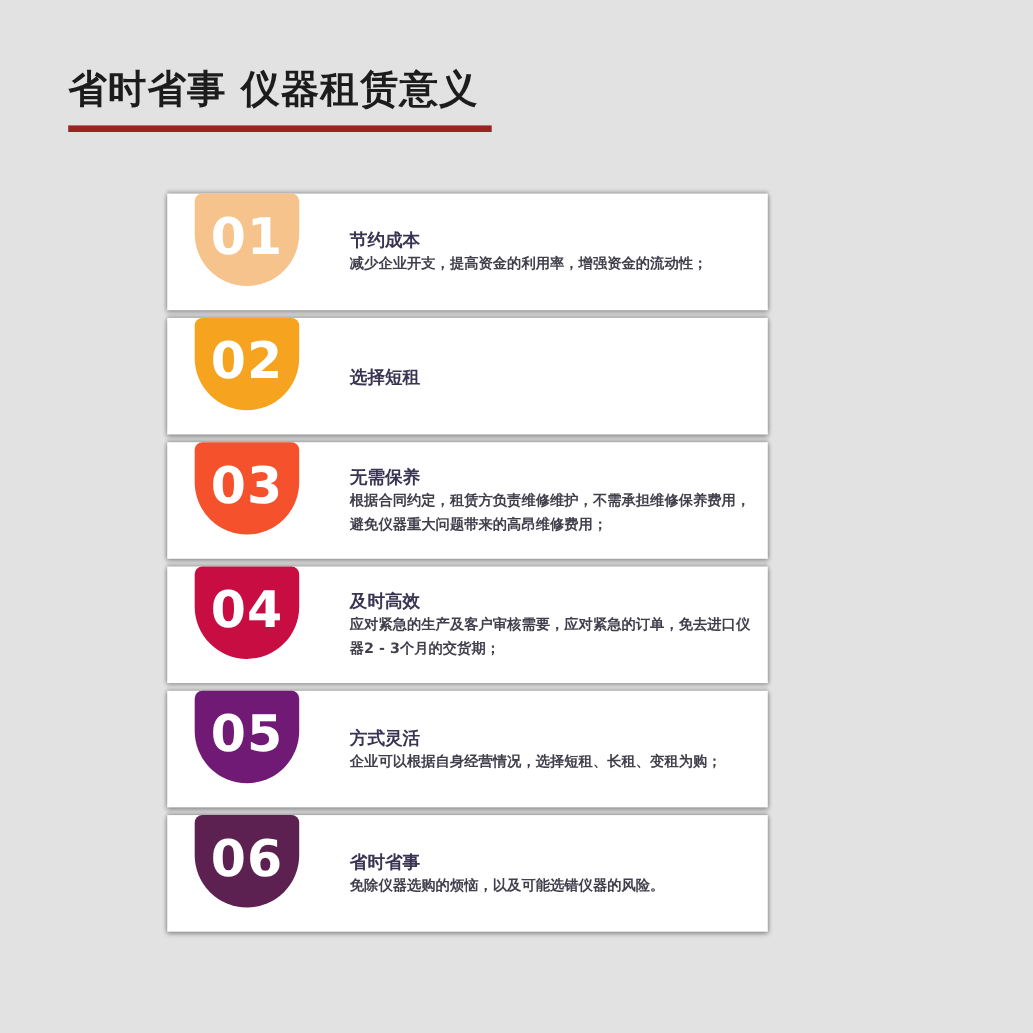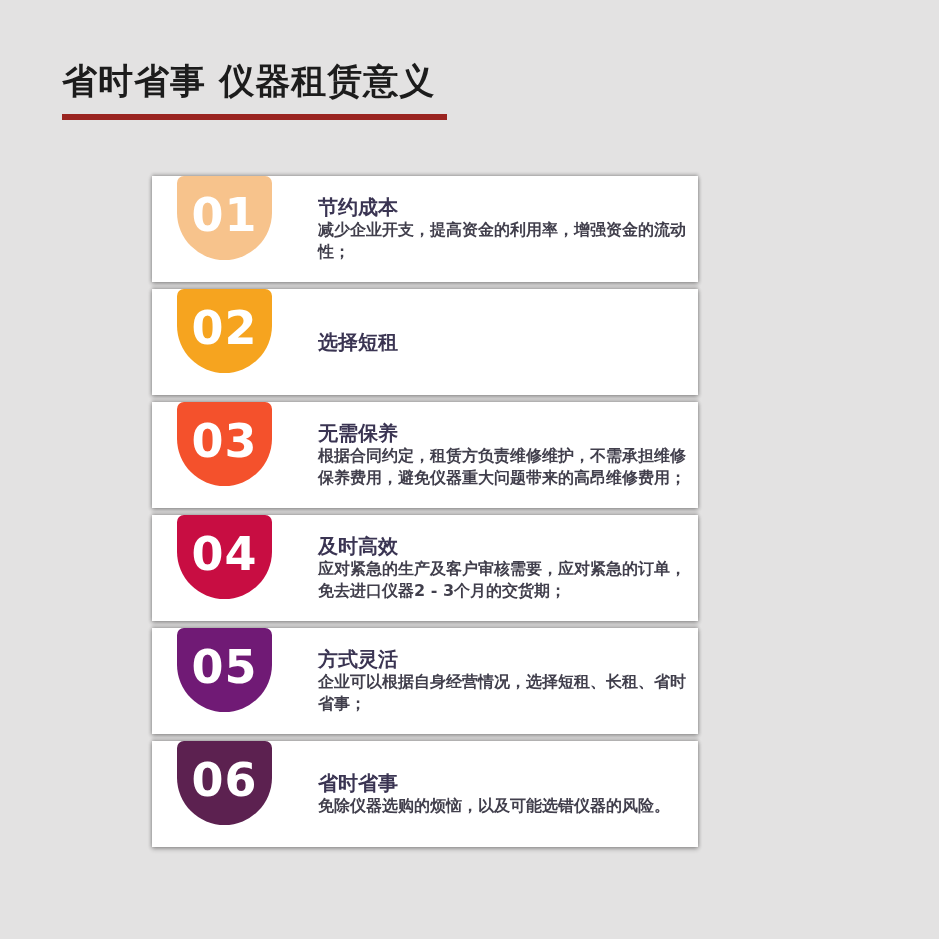--- a/index.html
+++ b/index.html
@@ -74,27 +74,27 @@
     position: absolute;
     left: 166px;
     right: 10px;
     top: 0;
     bottom: 0;
     display: flex;
     flex-direction: column;
     justify-content: center;
   }
   .item-title {
-    font-size: 20px;
+    font-size: 16px;
     font-weight: bold;
     color: #3a3452;
     line-height: 23px;
   }
   .item-desc {
-    font-size: 16px;
+    font-size: 13px;
     font-weight: bold;
     color: #413f4c;
     line-height: 22px;
   }
 </style>
 </head>
 <body style="background: rgb(227, 226, 226);">
 
 <div class="slide-header">
   <div class="slide-title">省时省事 仪器租赁意义</div>
@@ -131,21 +131,21 @@
     <div class="card-text">
       <div class="item-title">及时高效</div>
       <div class="item-desc">应对紧急的生产及客户审核需要，应对紧急的订单，免去进口仪器2 - 3个月的交货期；</div>
     </div>
   </div>
 
   <div class="card">
     <div class="badge" style="background: #701a75;">05</div>
     <div class="card-text">
       <div class="item-title">方式灵活</div>
-      <div class="item-desc">企业可以根据自身经营情况，选择短租、长租、省时省事；</div>
+      <div class="item-desc">企业可以根据自身经营情况，选择短租、长租、变租为购；</div>
     </div>
   </div>
 
   <div class="card">
     <div class="badge" style="background: rgb(92, 33, 80); text-align: center;">06</div>
     <div class="card-text">
       <div class="item-title">省时省事</div>
       <div class="item-desc">免除仪器选购的烦恼，以及可能选错仪器的风险。</div>
     </div>
   </div>

